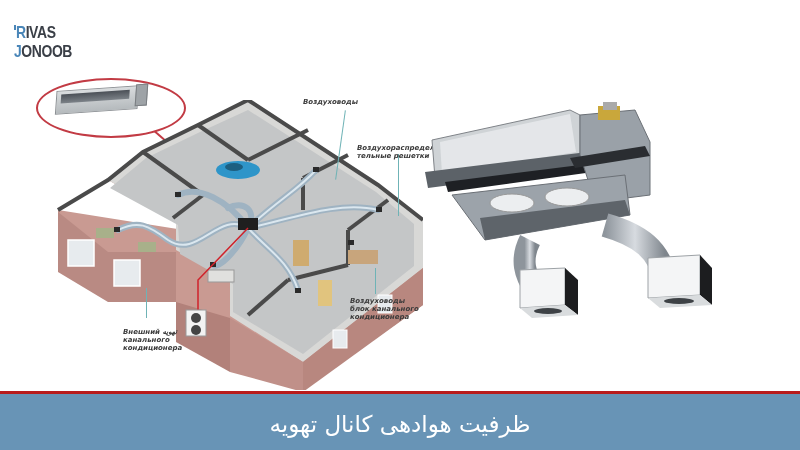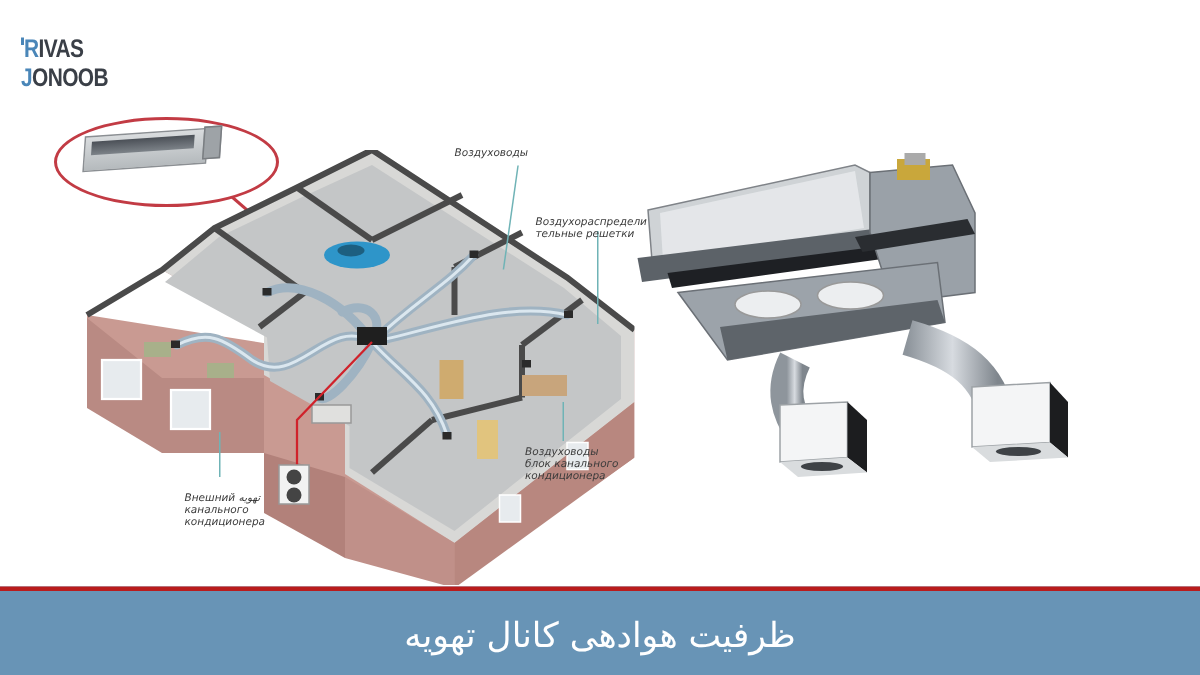--- a/index.html
+++ b/index.html
@@ -47,21 +47,21 @@
   .callout-line {
     position: absolute; left: 152px; top: 58px; width: 118px; height: 2px;
     background: #c23b44; transform-origin: left center; transform: rotate(41deg);
   }
 
   .house {
     position: absolute; left: 48px; top: 30px; width: 375px; height: 290px;
   }
   .labels .lbl {
     position: absolute; font-family: "DejaVu Sans", sans-serif; font-style: italic;
-    font-weight: normal; font-size: 7px; line-height: 8px; color: #3b3b3b; white-space: pre;
+    font-weight: bold; font-size: 7px; line-height: 8px; color: #3b3b3b; white-space: pre;
   }
   .leader { position: absolute; background: #6fb3b6; width: 1px; }
 
   
   .unit-wrap { position: absolute; left: 420px; top: 30px; width: 330px; height: 240px; }
 
   
   .banner {
     position: absolute; left: 0; top: 391px; width: 800px; height: 59px;
     background: #6894b6; border-top: 3px solid #b91c1c;

